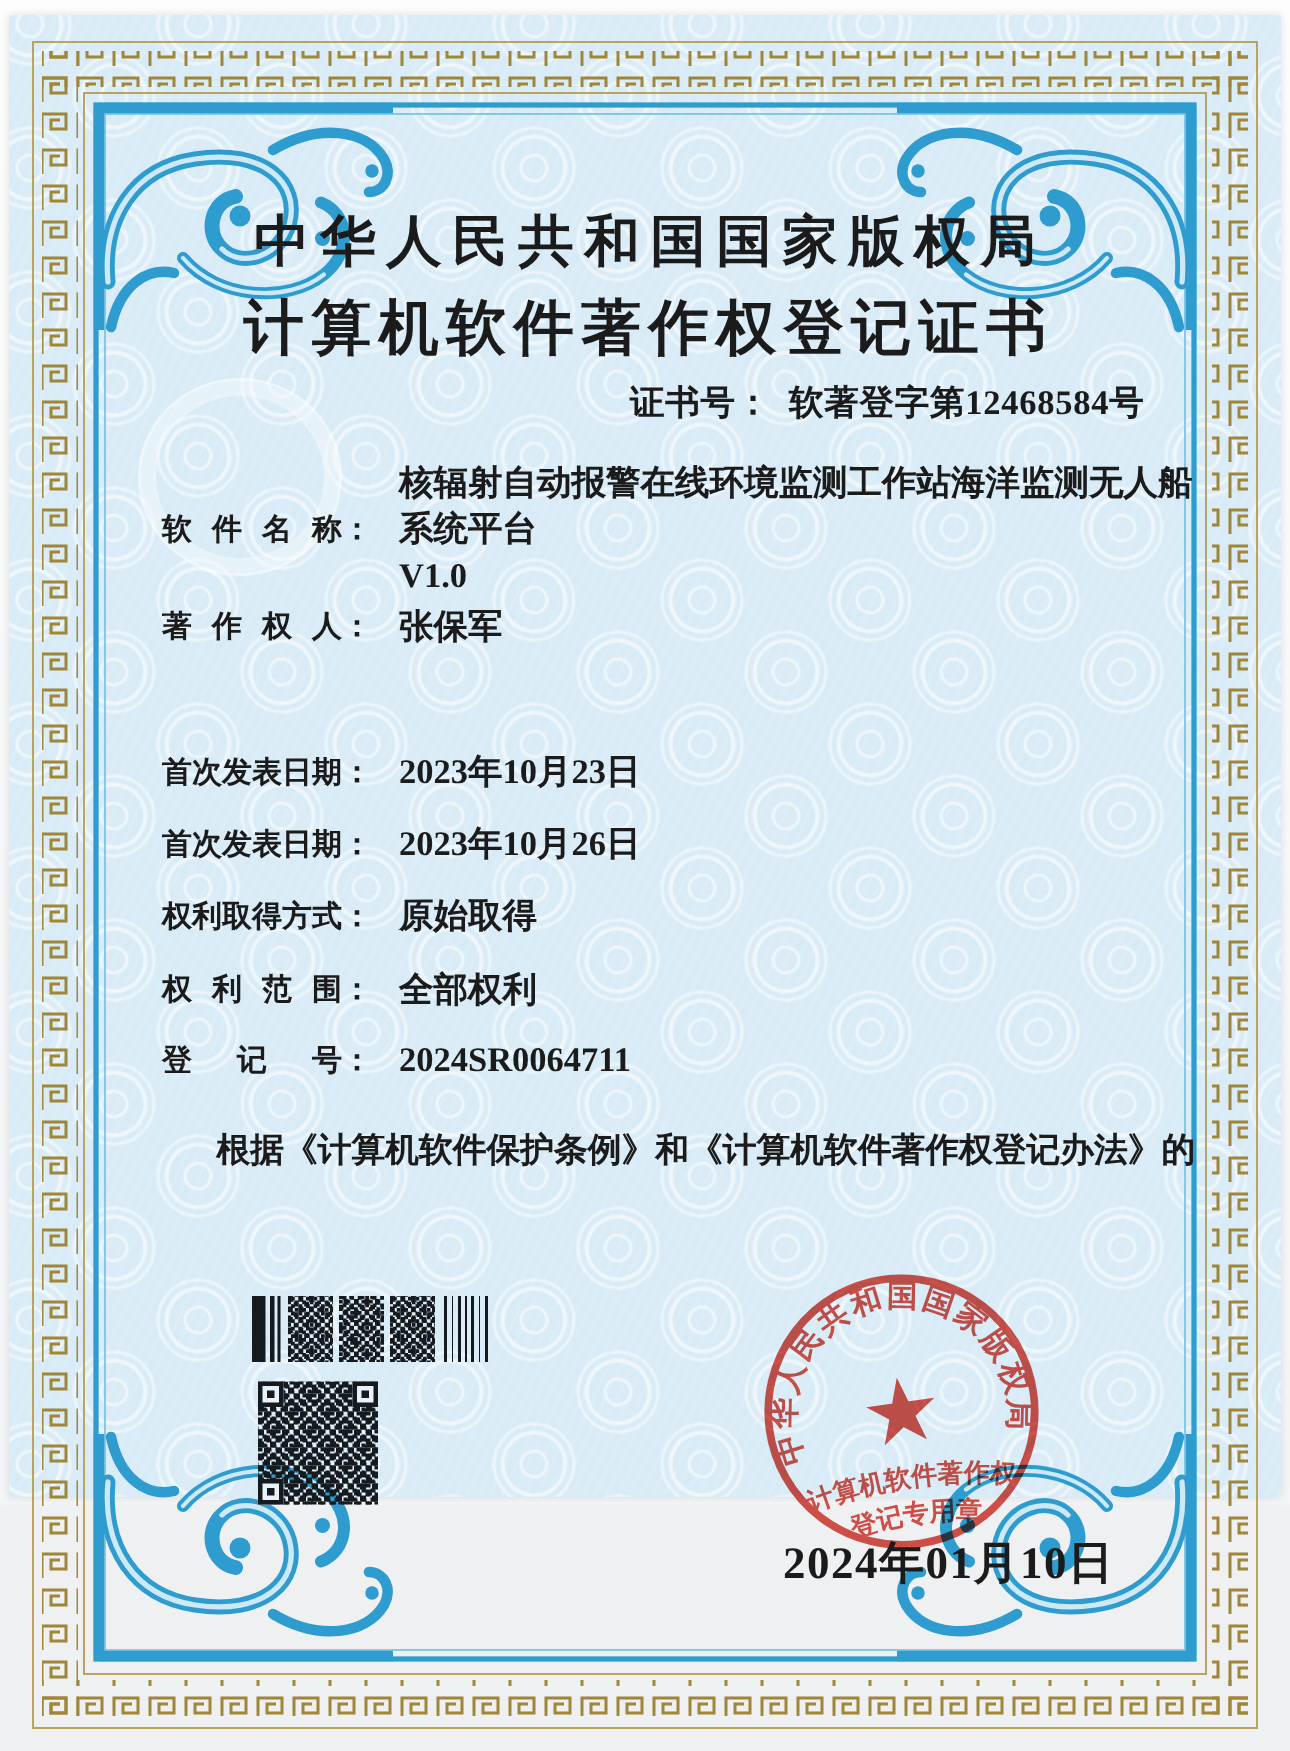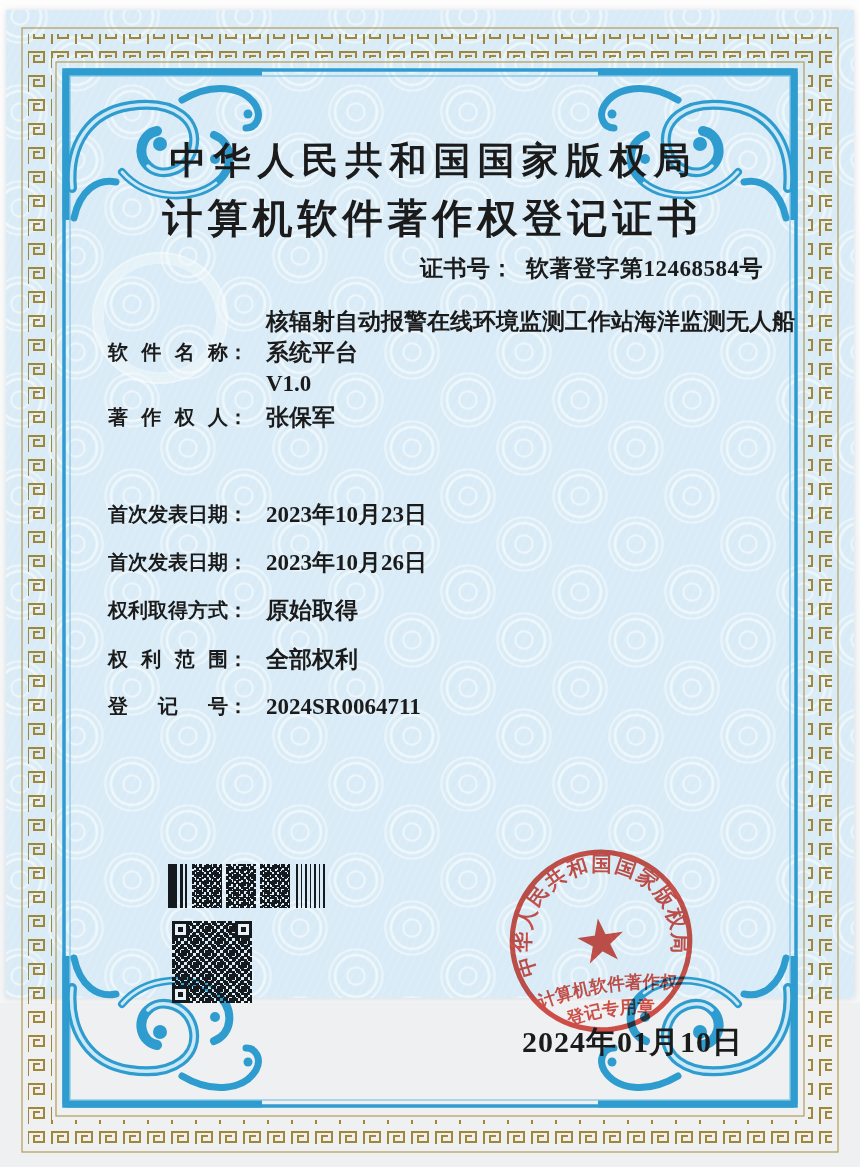--- a/index.html
+++ b/index.html
@@ -157,20 +157,21 @@
       <span class="colon">：</span>
     <span class="val">全部权利</span>
   </div>
   <div class="abs row" style="top:693px">
     <span class="flab">登记号</span>
       <span class="colon">：</span>
     <span class="val">2024SR0064711</span>
   </div>
 
   <div class="abs statement">
+    <div class="l1">根据《计算机软件保护条例》和《计算机软件著作权登记办法》的</div>
   </div>
 
   <div class="abs barcode">
     <span class="mxblock mx1"></span>
     <span class="mxblock mx2"></span>
     <span class="mxblock mx3"></span>
   </div>
 
   <div class="abs qr">
     <span class="finder f-tl"></span>

